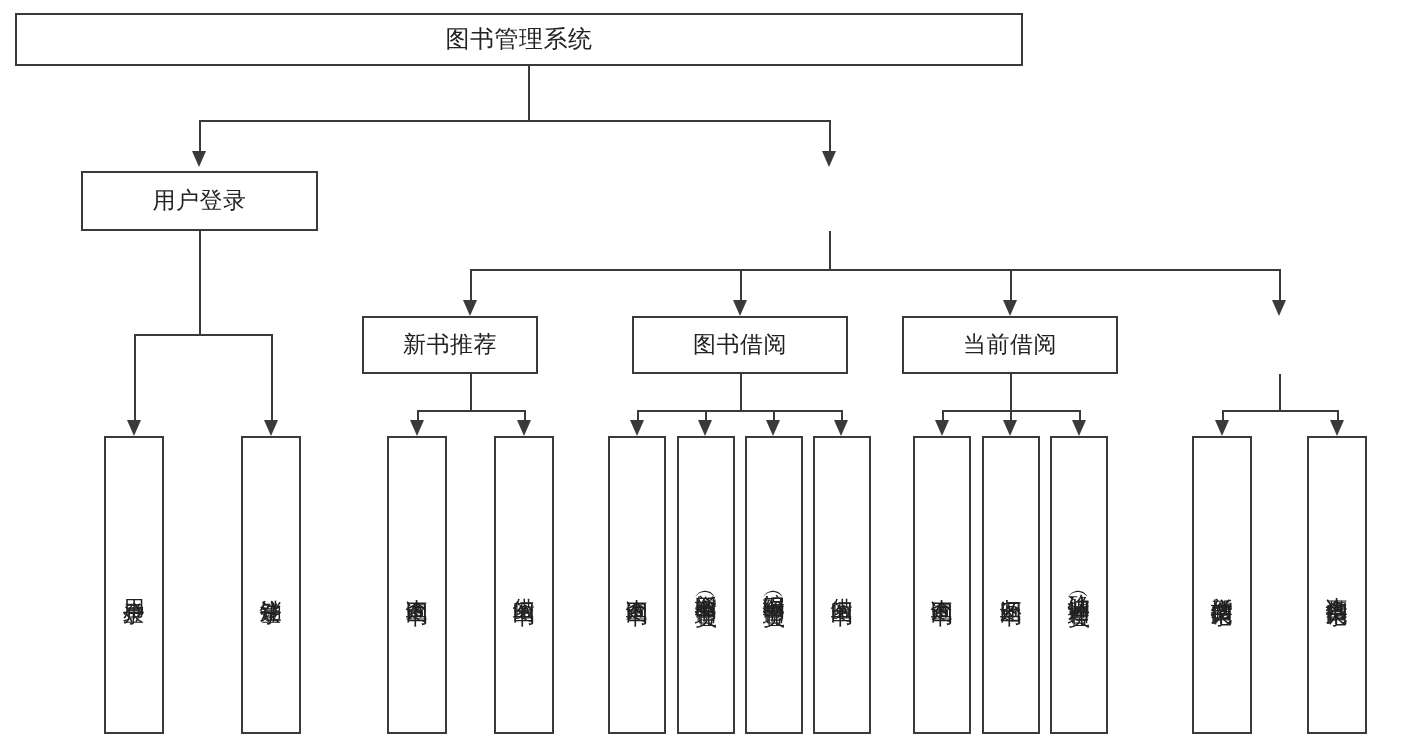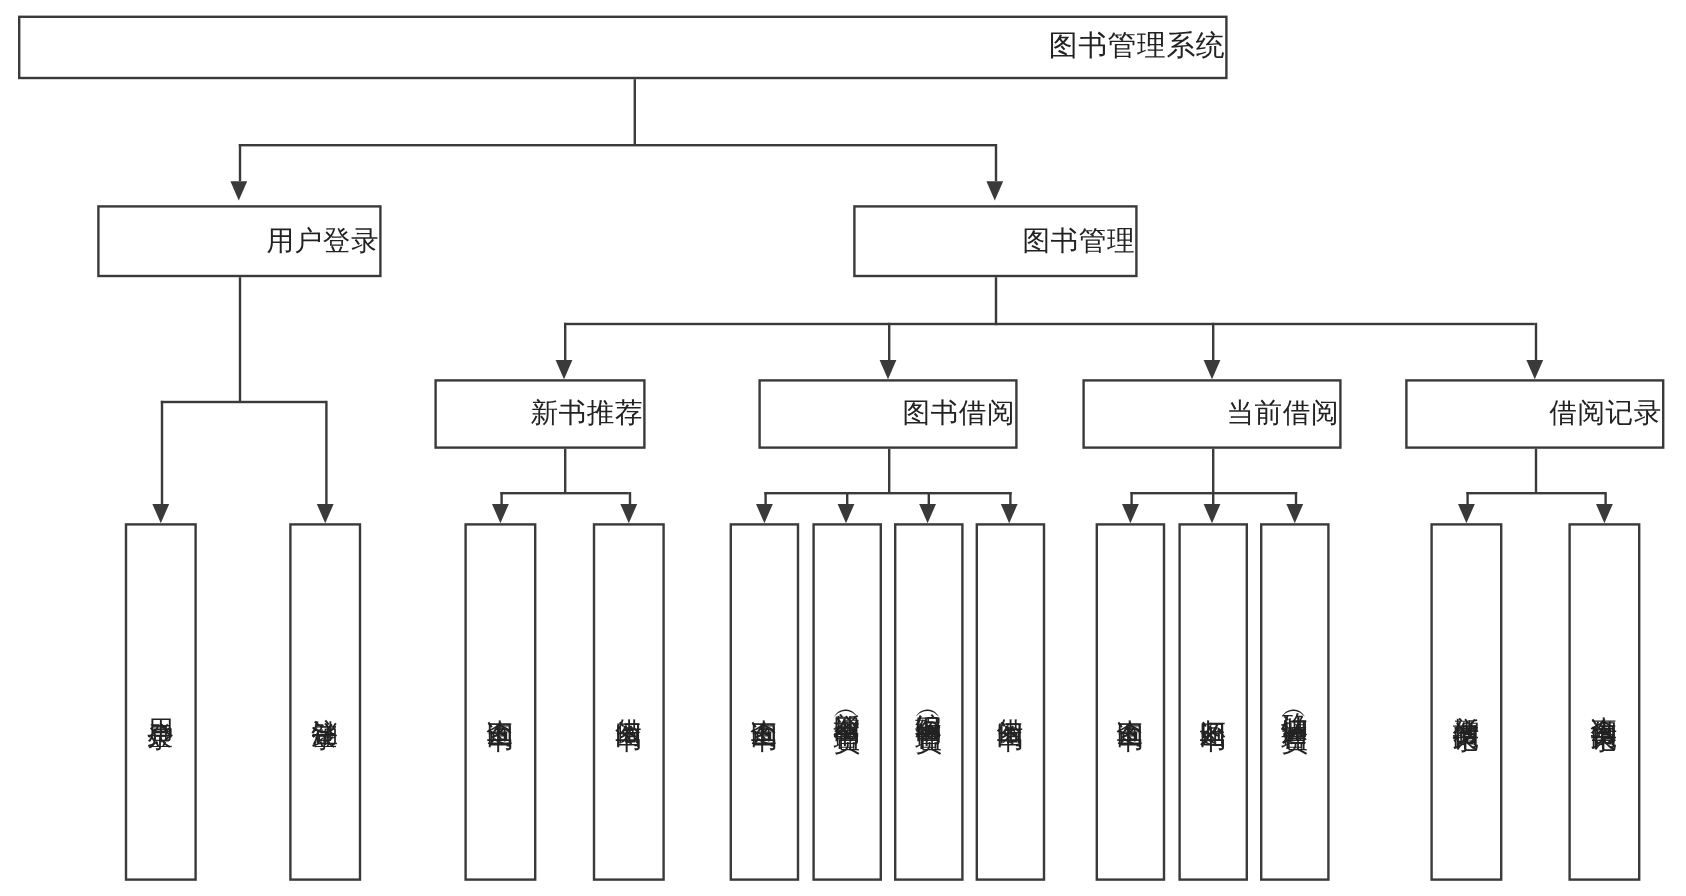--- a/index.html
+++ b/index.html
@@ -17,21 +17,21 @@
     background: #ffffff;
     overflow: hidden;
   }
   .node {
     position: absolute;
     box-sizing: border-box;
     border: 2px solid #3a3a3a;
     background: #ffffff;
     display: flex;
     align-items: center;
-    justify-content: flex-end;
+    justify-content: center;
     color: #222222;
   }
   .node .label {
     display: block;
     text-align: center;
     line-height: 1.18;
     letter-spacing: 0.5px;
   }
   
   .node.horiz .label {
@@ -91,23 +91,20 @@
 
   <div class="vline" style="left:528px; top:66px; height:55px;"></div>
   <div class="hline" style="left:199px; top:120px; width:631px;"></div>
   <div class="vline" style="left:199px; top:120px; height:31px;"></div>
   <div class="arrow" style="left:192px; top:151px;"></div>
   <div class="vline" style="left:829px; top:120px; height:31px;"></div>
   <div class="arrow" style="left:822px; top:151px;"></div>
 
   <div class="node horiz" style="left:81px; top:171px; width:237px; height:60px;">
     <span class="label">用户登录</span>
-  </div>
-  <div class="node horiz" style="left:711px; top:171px; width:237px; height:60px;">
-    <span class="label">图书管理</span>
   </div>
 
   <div class="vline" style="left:199px; top:231px; height:104px;"></div>
   <div class="hline" style="left:134px; top:334px; width:138px;"></div>
   <div class="vline" style="left:134px; top:334px; height:86px;"></div>
   <div class="arrow" style="left:127px; top:420px;"></div>
   <div class="vline" style="left:271px; top:334px; height:86px;"></div>
   <div class="arrow" style="left:264px; top:420px;"></div>
 
   <div class="vline" style="left:829px; top:231px; height:40px;"></div>
@@ -123,23 +120,20 @@
 
   <div class="node horiz" style="left:362px; top:316px; width:176px; height:58px;">
     <span class="label">新书推荐</span>
   </div>
   <div class="node horiz" style="left:902px; top:316px; width:216px; height:58px;">
     <span class="label">当前借阅</span>
   </div>
   <div class="node horiz" style="left:632px; top:316px; width:216px; height:58px;">
     <span class="label">图书借阅</span>
   </div>
-  <div class="node horiz" style="left:1171px; top:316px; width:216px; height:58px;">
-    <span class="label">借阅记录</span>
-  </div>
 
   <div class="vline" style="left:470px; top:374px; height:37px;"></div>
   <div class="hline" style="left:417px; top:410px; width:107px;"></div>
   <div class="vline" style="left:417px; top:410px; height:10px;"></div>
   <div class="arrow" style="left:410px; top:420px;"></div>
   <div class="vline" style="left:524px; top:410px; height:10px;"></div>
   <div class="arrow" style="left:517px; top:420px;"></div>
 
   <div class="vline" style="left:740px; top:374px; height:37px;"></div>
   <div class="hline" style="left:637px; top:410px; width:206px;"></div>

